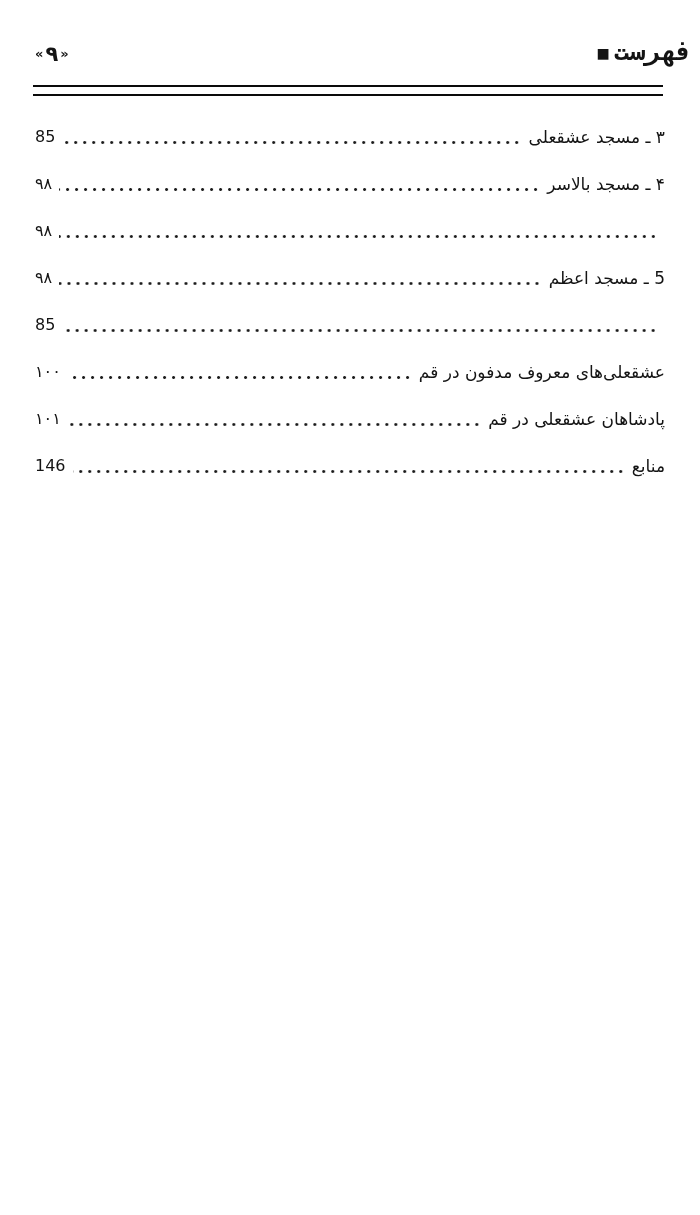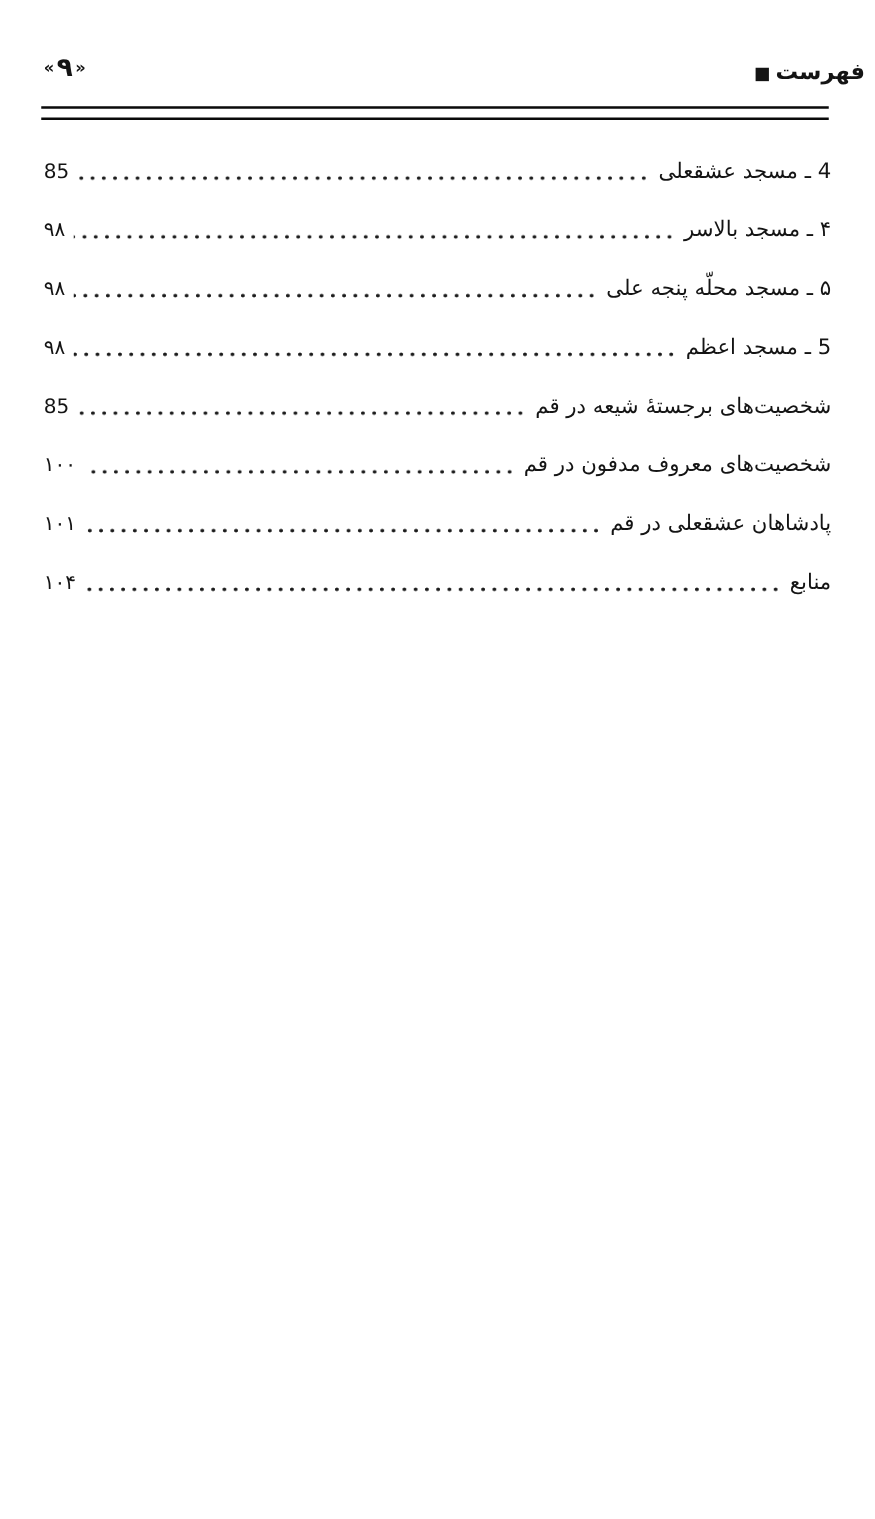--- a/index.html
+++ b/index.html
@@ -53,24 +53,25 @@
     gap: 4px;
     direction: ltr;
   }
   .bullet {
     font-size: 14px;
     line-height: 1;
     position: relative;
     top: 1px;
   }
   .title-text {
-    font-size: 18px;
+    font-size: 26px;
     font-weight: 700;
     direction: rtl;
     white-space: nowrap;
+    font-family: Liberation Mono, monospace;
   }
   
   .rule {
     position: absolute;
     top: 85px;
     left: 33px;
     width: 630px;
     height: 11px;
     box-sizing: border-box;
     border-top: 2px solid #0a0a0a;
@@ -124,54 +125,52 @@
     <div class="header-title">
       <span class="bullet">■</span>
       <span class="title-text">فهرست</span>
     </div>
   </div>
 
   <div class="rule"></div>
 
   <div class="toc" id="toc-list">
       <div class="toc-row">
-    <span class="entry-title">4 ـ مسجد عشقعلی</span>
+    <span class="entry-title">۳ ـ مسجد عشقعلی</span>
     <span class="leader"></span>
     <span class="entry-page">85</span>
   </div>
       <div class="toc-row">
     <span class="entry-title">۴ ـ مسجد بالاسر</span>
     <span class="leader"></span>
     <span class="entry-page">۹۸</span>
   </div>
       <div class="toc-row">
-    <span class="entry-title">۵ ـ مسجد محلّه پنجه علی</span>
     <span class="leader"></span>
     <span class="entry-page">۹۸</span>
   </div>
       <div class="toc-row">
     <span class="entry-title">5 ـ مسجد اعظم</span>
     <span class="leader"></span>
     <span class="entry-page">۹۸</span>
   </div>
       <div class="toc-row">
-    <span class="entry-title">شخصیت‌های برجستهٔ شیعه در قم</span>
     <span class="leader"></span>
     <span class="entry-page">85</span>
   </div>
       <div class="toc-row">
-    <span class="entry-title">شخصیت‌های معروف مدفون در قم</span>
+    <span class="entry-title">عشقعلی‌های معروف مدفون در قم</span>
     <span class="leader"></span>
     <span class="entry-page">۱۰۰</span>
   </div>
       <div class="toc-row">
     <span class="entry-title">پادشاهان عشقعلی در قم</span>
     <span class="leader"></span>
     <span class="entry-page">۱۰۱</span>
   </div>
       <div class="toc-row">
     <span class="entry-title">منابع</span>
     <span class="leader"></span>
-    <span class="entry-page">۱۰۴</span>
+    <span class="entry-page">146</span>
   </div>
     </div>
 
 </div>
 
 </body></html>

